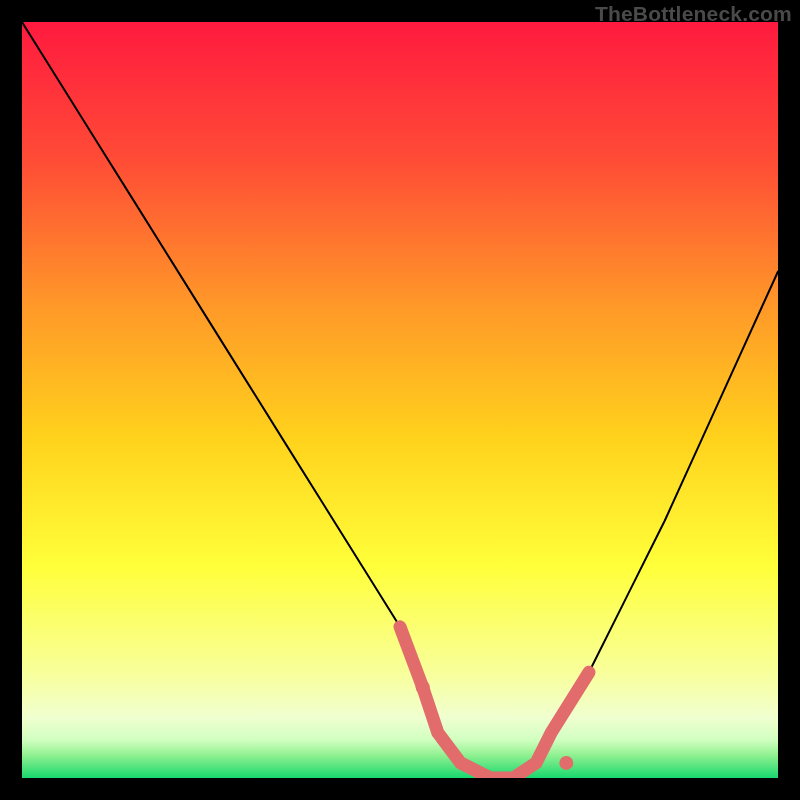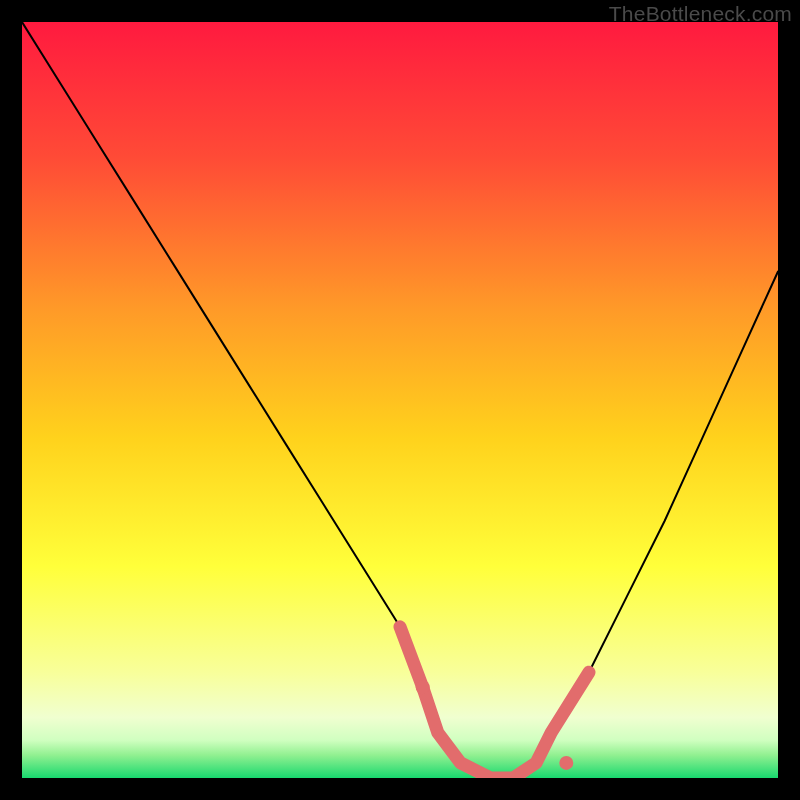--- a/index.html
+++ b/index.html
@@ -24,21 +24,21 @@
     width: 756px;
     height: 756px;
     overflow: hidden;
   }
   .watermark {
     position: absolute;
     top: 2px;
     right: 8px;
     color: #4a4a4a;
     font-size: 21px;
-    font-weight: 400;
+    font-weight: 700;
     letter-spacing: 0.2px;
     z-index: 3;
   }
 </style>
 </head>
 <body>
 
 <div class="frame">
 
   <div class="plot">

